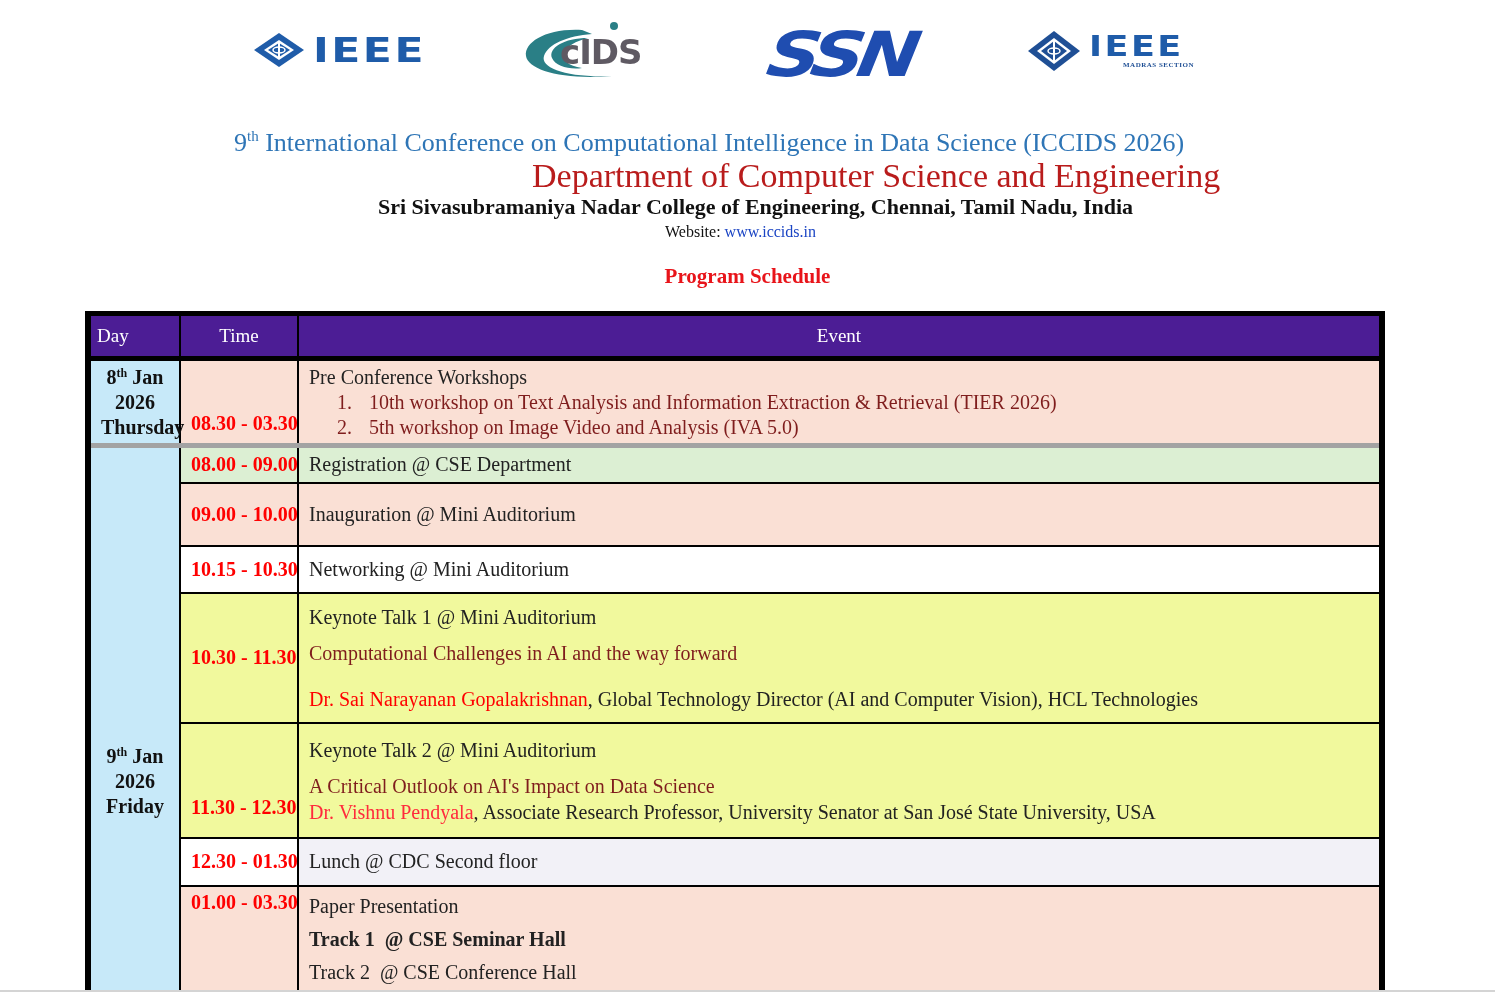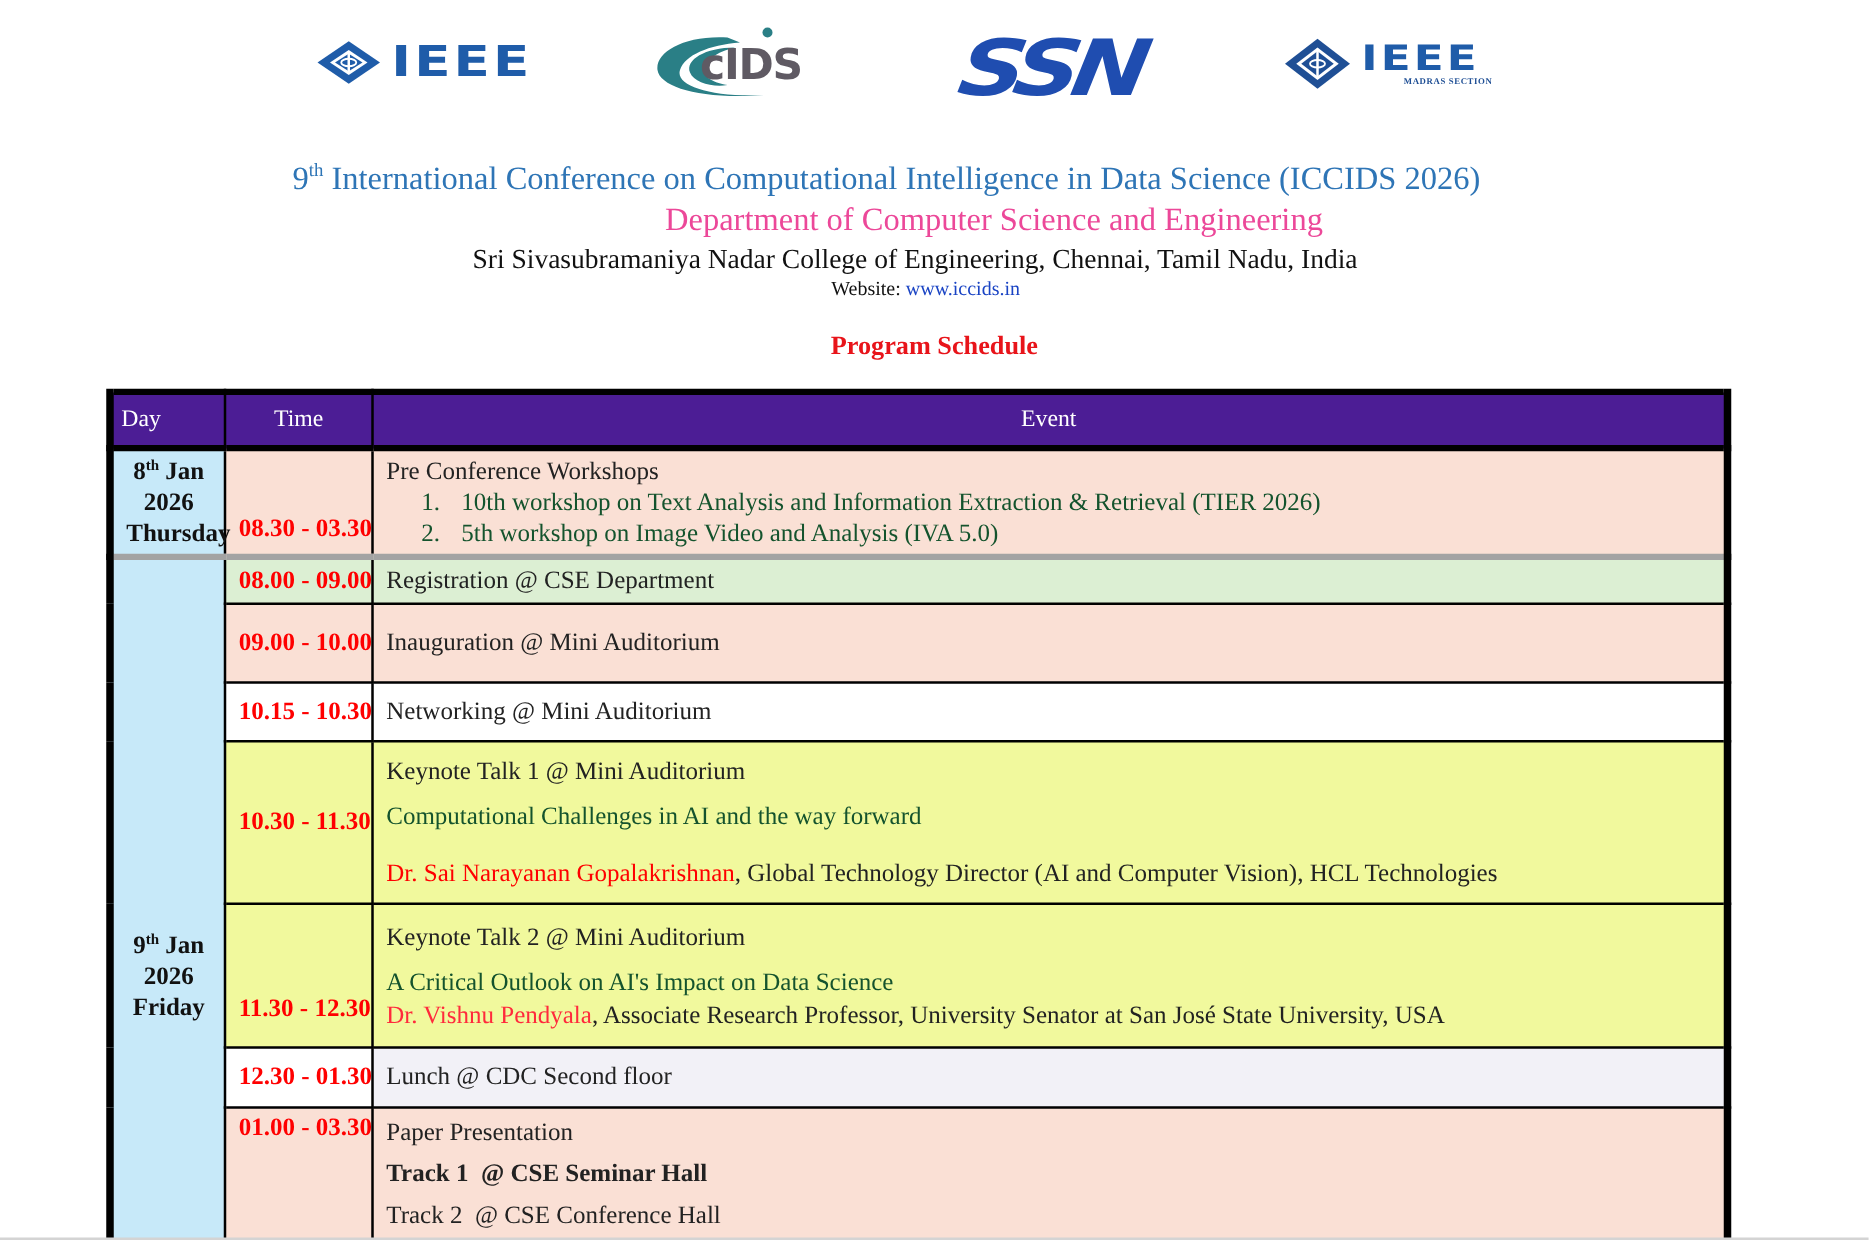--- a/index.html
+++ b/index.html
@@ -29,22 +29,22 @@
   }
   .ssn-text {
     font-family: "DejaVu Sans", sans-serif; font-weight: bold; font-style: italic;
     font-size: 62px; color: #1f4db0; letter-spacing: -6px; line-height: 1;
     transform: scaleX(1.2) skewX(-8deg); transform-origin: left center;
   }
   
   .header { position: absolute; top: 126px; left: 0; width: 1495px; text-align: center; }
   .conf-title { font-size: 26px; color: #2e75b6; line-height: 34px; position: absolute; left: 234px; top: 0; white-space: nowrap; }
   .conf-title sup { font-size: 15px; vertical-align: 10px; line-height: 0; }
-  .dept { position: absolute; left: 532px; top: 34px; font-size: 26px; color: #ec4899; line-height: 32px; white-space: nowrap; text-align: right; }
-  .college { position: absolute; left: 378px; top: 66px; font-size: 22px; color: #111; line-height: 30px; white-space: nowrap; }
+  .dept { position: absolute; left: 532px; top: 34px; font-size: 34px; color: #b91c1c; line-height: 32px; white-space: nowrap; text-align: right; }
+  .college { position: absolute; left: 378px; top: 66px; font-size: 22px; color: #111; line-height: 30px; white-space: nowrap; font-weight: bold; }
   .website { position: absolute; left: 665px; top: 96px; font-size: 16px; color: #111; line-height: 20px; white-space: nowrap; }
   .website a { color: #1a44c4; }
   .prog-title { position: absolute; left: 0; width: 1495px; top: 138px; text-align: center; font-size: 21px; font-weight: bold; color: #e8141a; }
 
   
   .sched {
     position: absolute; left: 85px; top: 311px; width: 1300px;
     border-collapse: collapse; table-layout: fixed;
     border-left: 6px solid #000; border-right: 6px solid #000; border-top: 5px solid #000;
     font-size: 20px;
@@ -54,21 +54,21 @@
     background: #4c1d95; color: #fff; font-weight: normal; height: 40px; font-size: 19px;
     border-bottom: 5px solid #000;
   }
   .sched th.day-h { text-align: left; padding-left: 6px; }
   .col-day { width: 92px; }
   .col-time { width: 118px; }
   .day-cell { background: #c7e9f9; text-align: center; font-weight: bold; color: #111; font-size: 20px; line-height: 25px; padding: 0 2px; }
   .day-cell sup { font-size: 12px; vertical-align: 7px; line-height: 0; }
   .time { color: #ff0000; font-weight: bold; font-size: 20px; padding: 0 0 0 2px; white-space: nowrap; }
   .ev { color: #222; line-height: 25px; }
-  .blue { color: #14532d; }
+  .blue { color: #7f1d1d; }
   .red { color: #ff0000; }
   .redsoft { color: #ff2a3c; }
   .bg-peach { background: #fae0d5; }
   .bg-green { background: #dcefd3; }
   .bg-white { background: #ffffff; }
   .bg-yellow { background: #f1f99d; }
   .bg-lav { background: #f2f1f7; }
   .row-thick td { border-bottom: 5px solid #a3a3a3; }
   ol.ws { margin: 0; padding-left: 48px; }
   ol.ws li { padding-left: 12px; }

